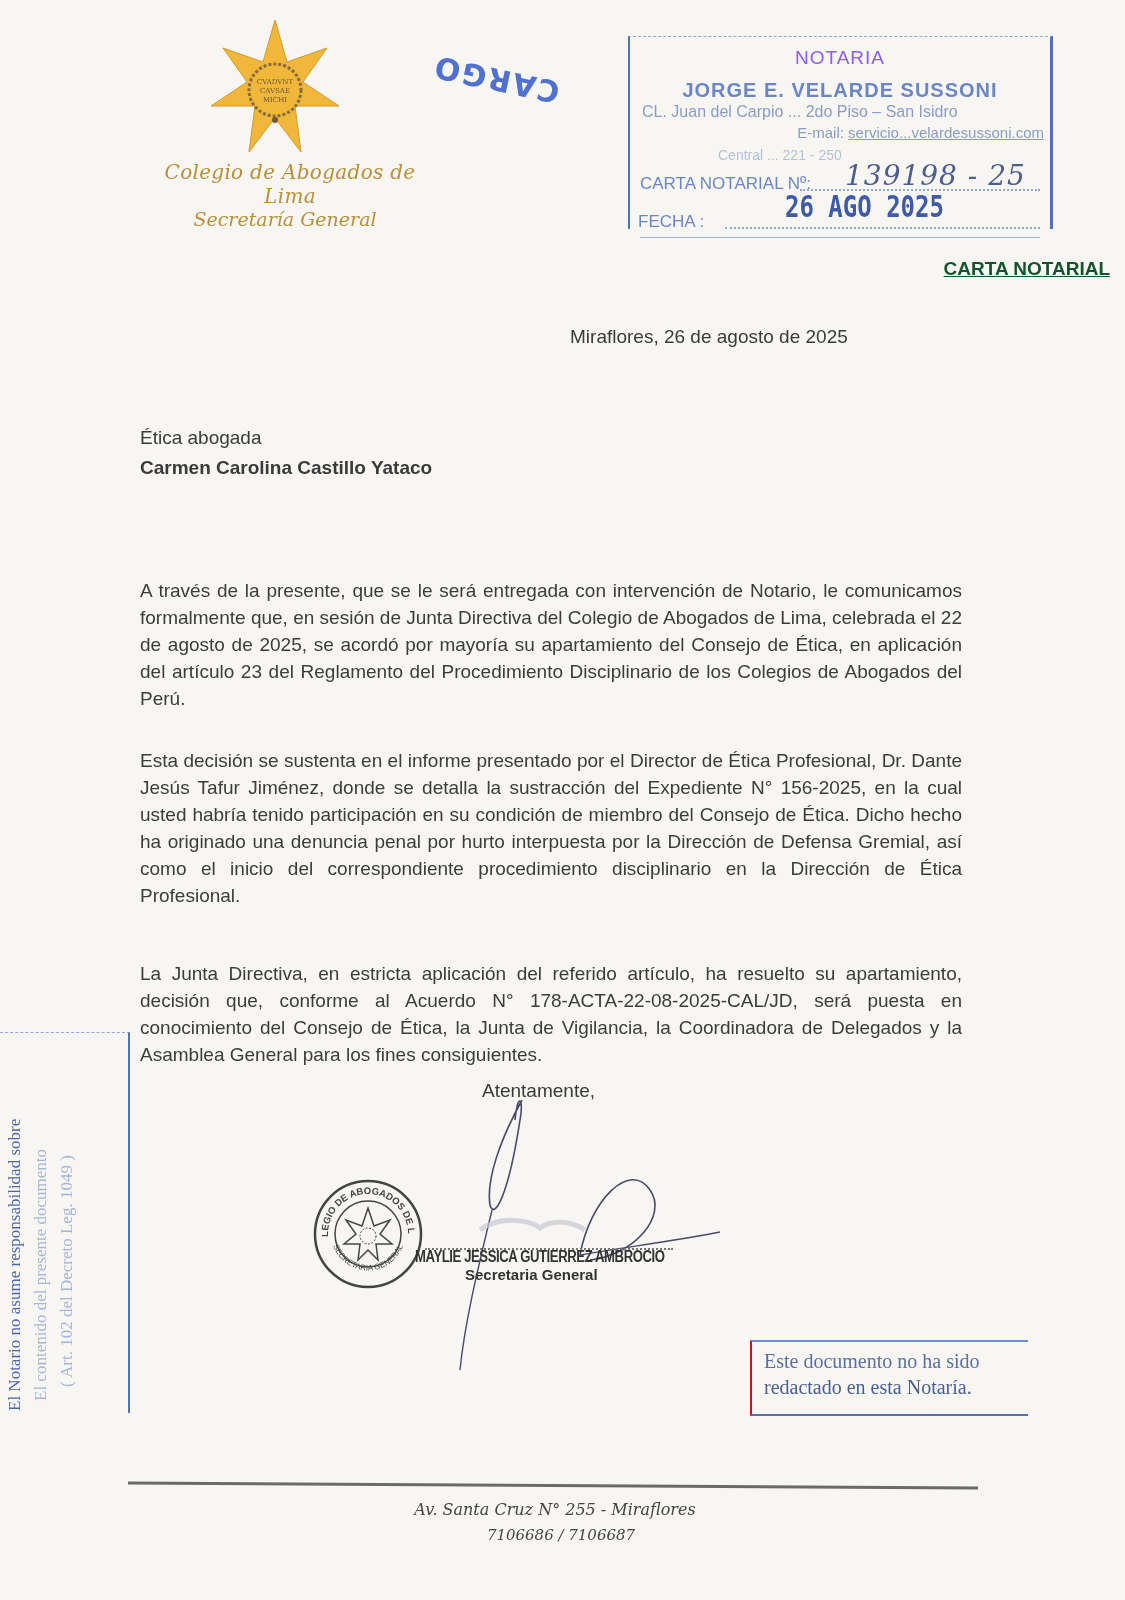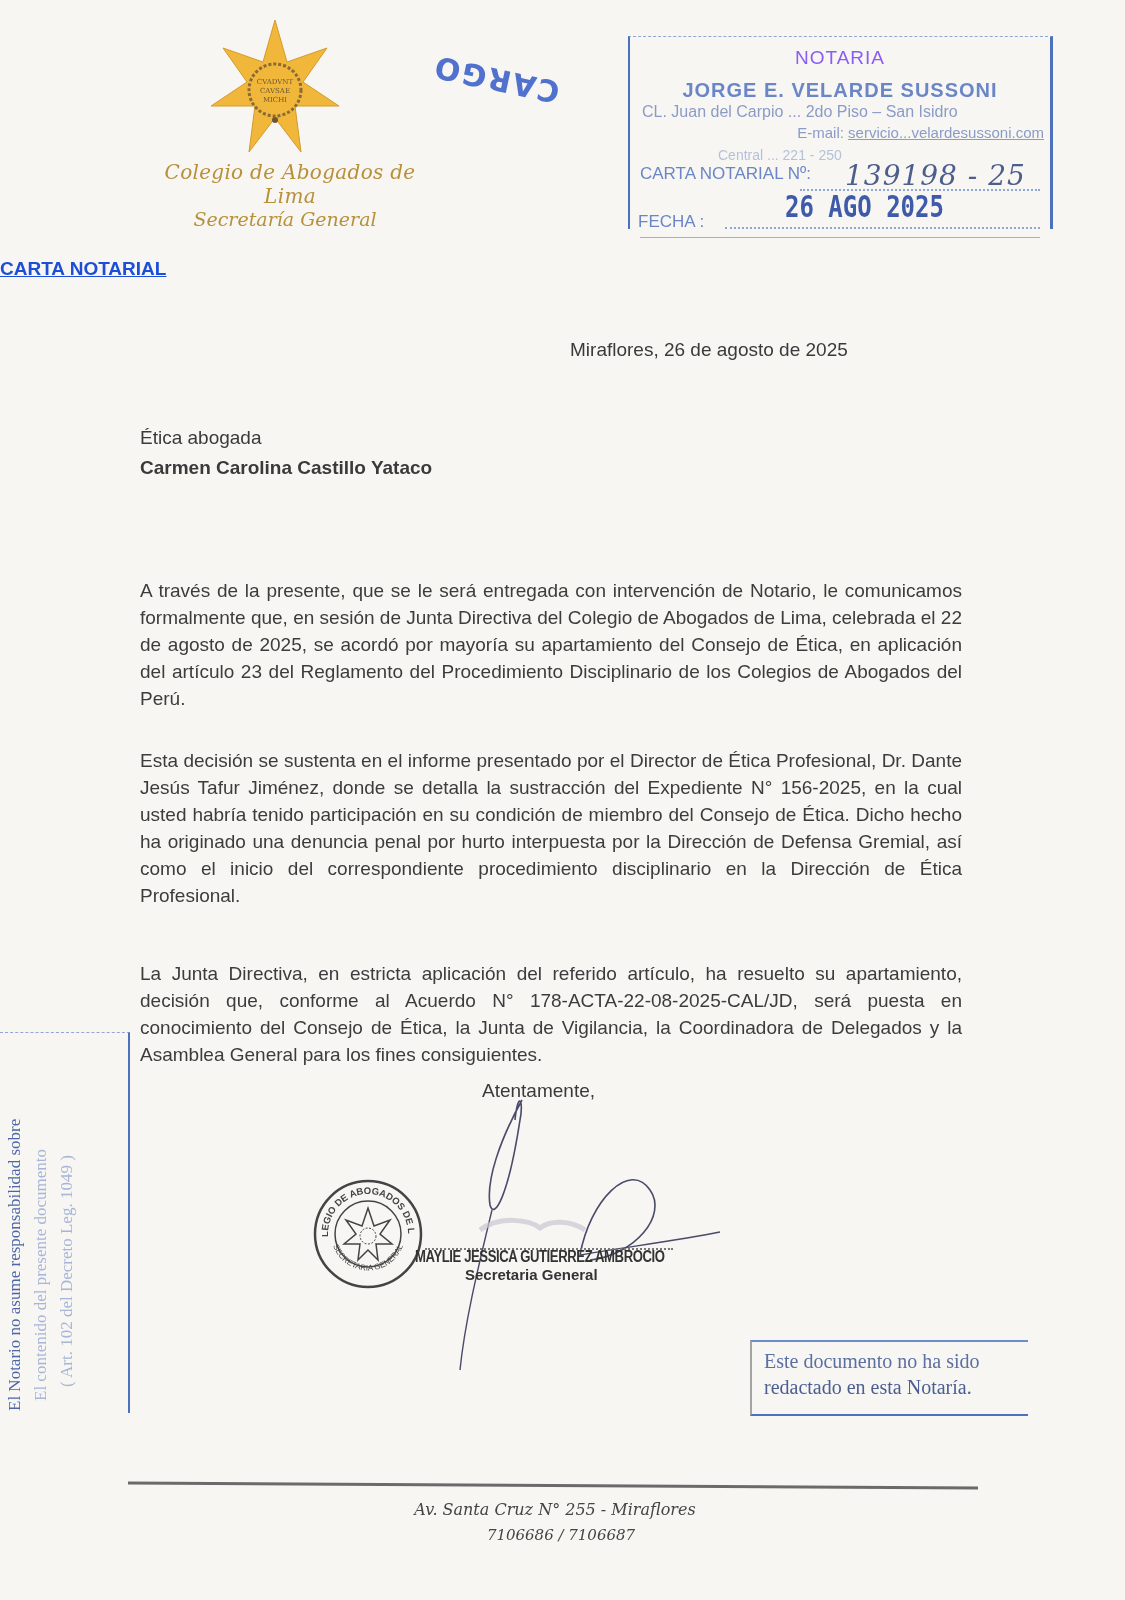--- a/index.html
+++ b/index.html
@@ -36,40 +36,40 @@
     border-left: 2px solid #4d72bd; border-right: 3px solid #4d72bd;
     border-top: 1px dashed #8fa7d6;
     color: #5f7fc4;
   }
   .ns-title { left: 0; top: 10px; width: 100%; text-align: center; font-size: 19px; letter-spacing: 1px; color: #8b5cf6; }
   .ns-name { left: 0; top: 42px; width: 100%; text-align: center; font-size: 20px; font-weight: bold; letter-spacing: 1px; color: #6a86c6; }
   .ns-addr { left: 12px; top: 66px; width: 400px; text-align: left; font-size: 16px; color: #8a9cc6; }
   .ns-email { left: 6px; top: 87px; width: 408px; text-align: right; font-size: 15px; color: #8a9cc6; }
   .ns-email-val { text-decoration: underline; }
   .ns-central { left: 88px; top: 110px; font-size: 14px; color: #b5c0da; }
-  .ns-carta-label { left: 10px; top: 127px; font-size: 17px; color: #6a86c6; }
+  .ns-carta-label { left: 10px; top: 137px; font-size: 17px; color: #6a86c6; }
   .ns-carta-dots { left: 170px; top: 152px; width: 240px; border-bottom: 2px dotted #8fa7d6; }
   .ns-carta-val {
     left: 215px; top: 122px; font-family: "DejaVu Serif", serif; font-style: italic;
     font-size: 28px; color: #4d5d8c; letter-spacing: 1px;
   }
   .ns-fecha-label { left: 8px; top: 175px; font-size: 17px; color: #6a86c6; }
   .ns-fecha-dots { left: 95px; top: 190px; width: 315px; border-bottom: 2px dotted #8fa7d6; }
   .ns-fecha-val {
     left: 155px; top: 152px; font-family: "DejaVu Sans Mono", monospace;
     font-size: 30px; font-weight: bold; color: #3e5aa8; transform: scaleX(0.8); transform-origin: left;
   }
   .ns-bottom { left: 10px; top: 200px; width: 400px; border-bottom: 1px solid #9bb0d8; }
 
   
   .doc-title {
-    left: 0; top: 258px; width: 1110px; text-align: left;
-    font-size: 19px; font-weight: bold; text-decoration: underline; color: #1d4ed8;
-  }
-  .date-line { left: 570px; top: 339px; font-size: 19px; color: #3a3a3a; }
+    left: 0; top: 258px; width: 1110px; text-align: right;
+    font-size: 19px; font-weight: bold; text-decoration: underline; color: #14532d;
+  }
+  .date-line { left: 570px; top: 326px; font-size: 19px; color: #3a3a3a; }
 
   .salutation { left: 140px; top: 427px; font-size: 19px; }
   .recipient { left: 140px; top: 457px; font-size: 19px; font-weight: bold; }
 
   .para {
     left: 140px; width: 822px; font-size: 19px; line-height: 27px;
     text-align: justify; color: #3c3c3c;
   }
   .p1 { top: 577px; }
   .p2 { top: 747px; }
@@ -98,21 +98,21 @@
     width: 370px;
     font-family: "Liberation Serif", serif; color: #6a82bd; font-size: 17px; line-height: 26px;
   }
   .vert-text .l1 { color: #4d66a8; }
   .vert-text .l2, .vert-text .l3 { color: #a7b5d6; padding-left: 10px; }
   .vert-text .l3 { padding-left: 24px; }
 
   
   .redactado-stamp {
     left: 750px; top: 1340px; width: 276px; height: 72px;
-    border-left: 2px solid #a3a3a3; border-bottom: 2px solid #4d72bd;
+    border-left: 2px solid #b91c1c; border-bottom: 2px solid #4d72bd;
     border-top: 2px solid #6d8ccc;
     text-decoration: underline;
   }
   .rs-line1, .rs-line2 {
     position: absolute; left: 12px; font-family: "Liberation Serif", serif; font-size: 20px; color: #5c6fa3;
   }
   .rs-line1 { top: 8px; }
   .rs-line2 { top: 34px; color: #4b5e92; }
 
   

